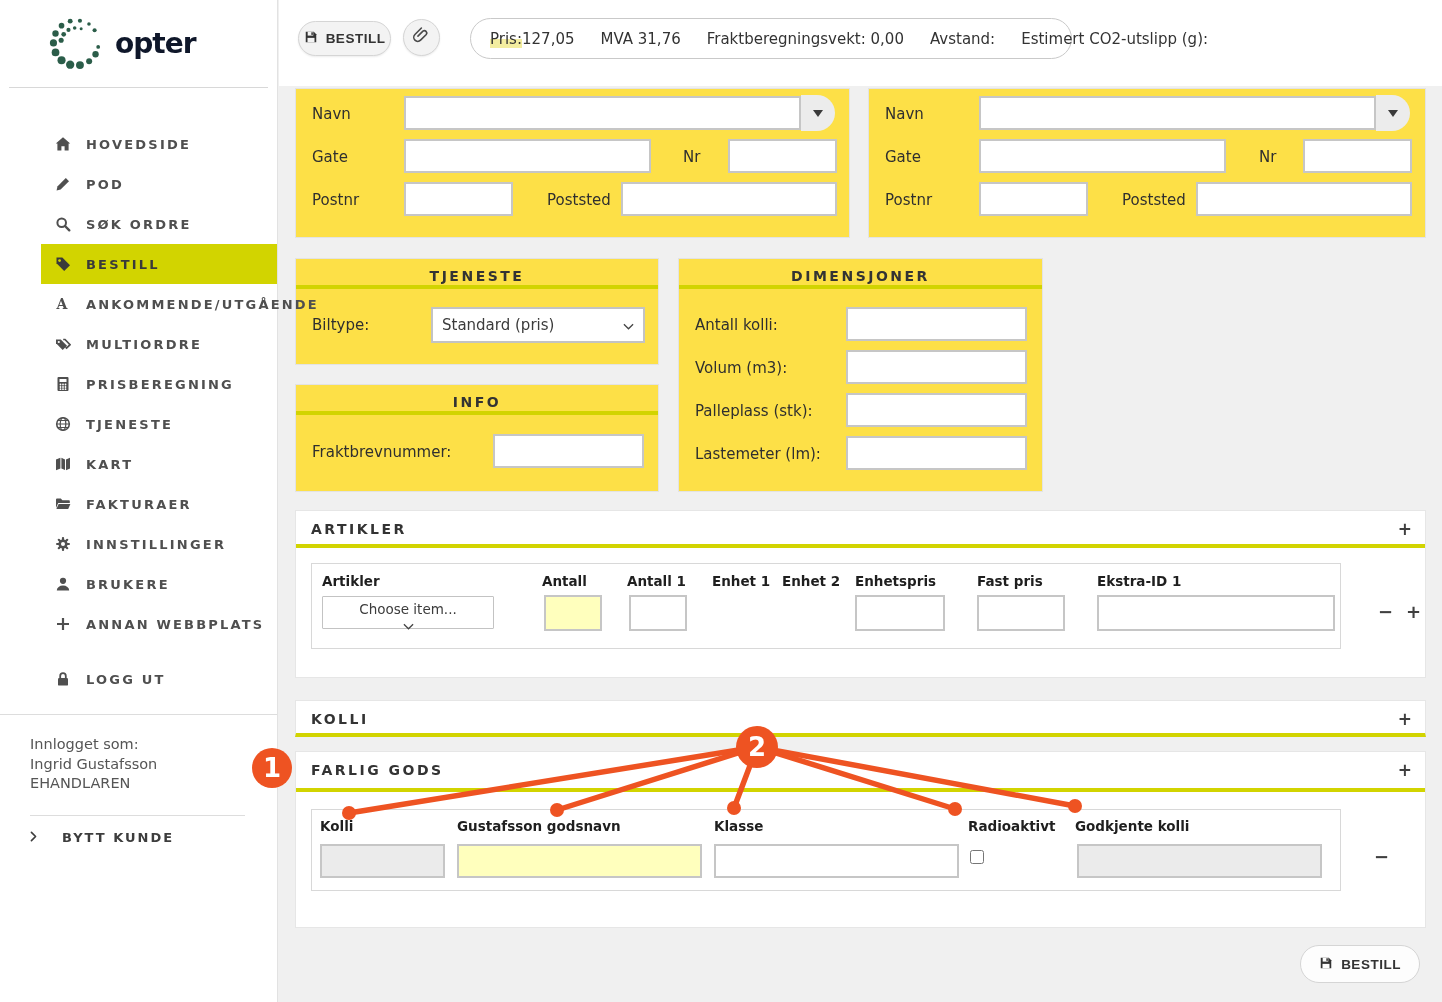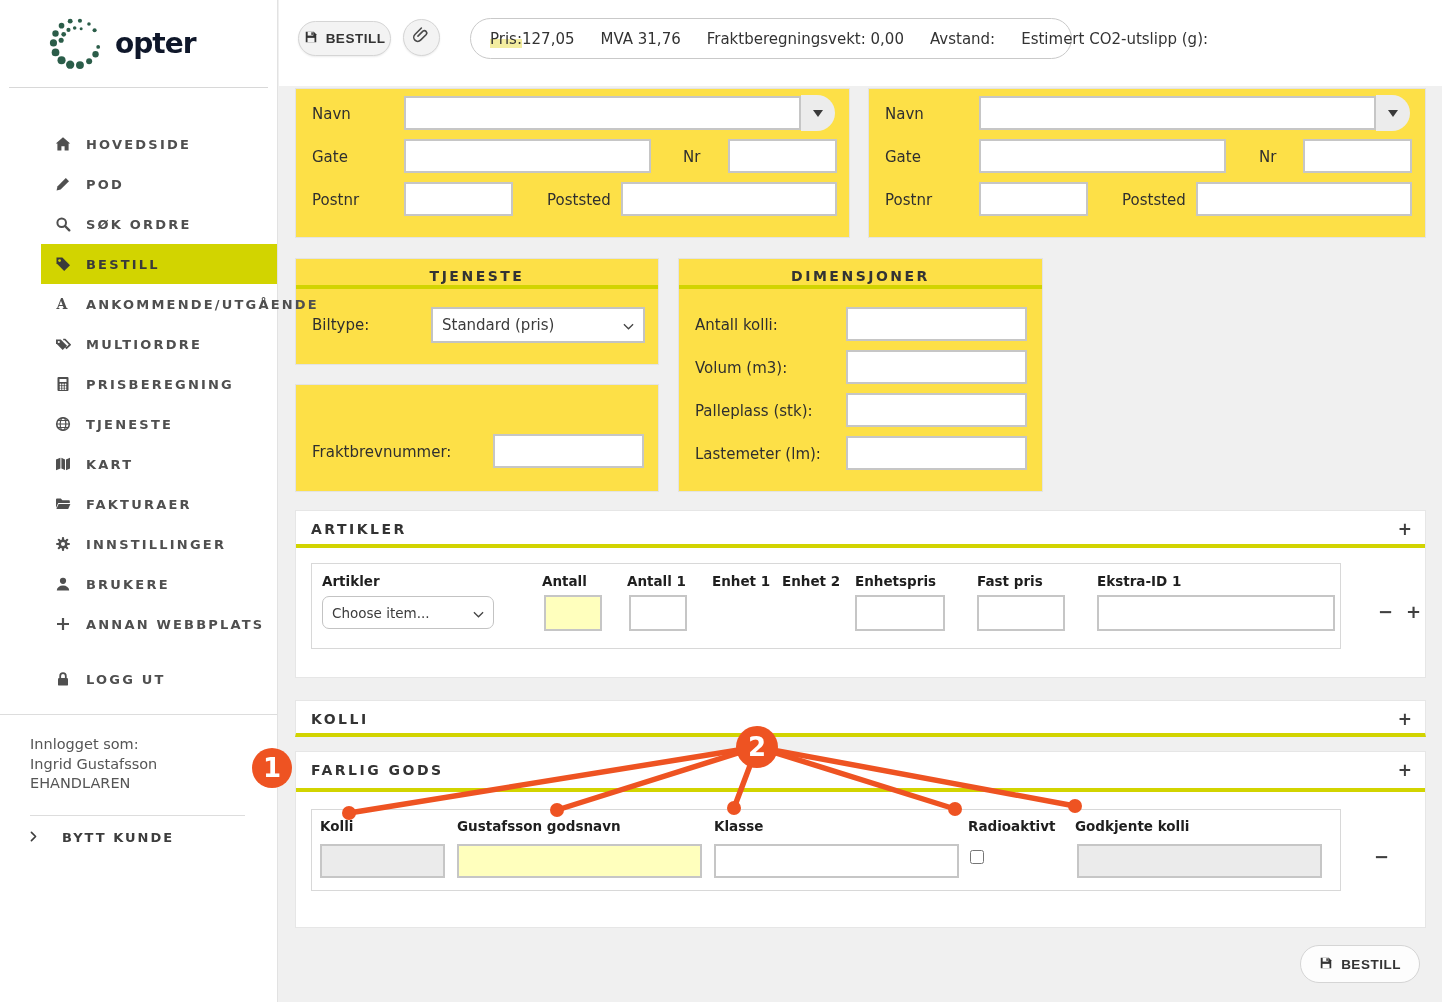--- a/index.html
+++ b/index.html
@@ -307,20 +307,21 @@
     <div class="flabel" style="left:16px; top:57px;">Biltype:</div>
     <div class="select" style="left:135px; top:48px; width:214px; height:36px;">
       <span>Standard (pris)</span>
       <span><svg viewBox="0 0 12 7">
             <path d="M1 1 L6 6 11 1" fill="none" stroke="#444" stroke-width="1.4"></path>
           </svg></span>
     </div>
   </div>
 
   <div class="card" style="left:295px; top:384px; width:364px; height:108px;">
+    <div class="card-head">INFO</div>
     <div class="flabel" style="left:16px; top:58px;">Fraktbrevnummer:</div>
     <input class="inp" style="left: 197px; top: 49px; width: 151px;">
   </div>
 
   <div class="card" style="left:678px; top:258px; width:365px; height:234px;">
     <div class="card-head">DIMENSJONER</div>
     <div class="flabel" style="left:16px; top:57px;">Antall kolli:</div>
     <input class="inp" style="left: 167px; top: 48px; width: 181px;">
     <div class="flabel" style="left:16px; top:100px;">Volum (m3):</div>
     <input class="inp" style="left: 167px; top: 91px; width: 181px;">
@@ -336,21 +337,21 @@
     <div class="sec-rule"></div>
     <div class="rowbox" style="left:15px; top:52px; width:1030px; height:86px;">
       <div class="colhead" style="left:10px; top:9px;">Artikler</div>
       <div class="colhead" style="left:230px; top:9px;">Antall</div>
       <div class="colhead" style="left:315px; top:9px;">Antall 1</div>
       <div class="colhead" style="left:400px; top:9px;">Enhet 1</div>
       <div class="colhead" style="left:470px; top:9px;">Enhet 2</div>
       <div class="colhead" style="left:543px; top:9px;">Enhetspris</div>
       <div class="colhead" style="left:665px; top:9px;">Fast pris</div>
       <div class="colhead" style="left:785px; top:9px;">Ekstra-ID 1</div>
-      <div class="select" style="left:10px; top:32px; width:172px; height:33px; border-radius:7px; border-width:1.5px; font-size:13.5px;">
+      <div class="select" style="left:10px; top:32px; width:172px; height:33px; border-radius:1px; border-width:1.5px; font-size:13.5px;flex-direction:column;">
         <span>Choose item...</span>
         <span><svg viewBox="0 0 12 7" width="10" height="6">
               <path d="M1 1 L6 6 11 1" fill="none" stroke="#444" stroke-width="1.4"></path>
             </svg></span>
       </div>
       <input class="inp yellow" style="left: 232px; top: 31px; width: 58px; height: 36px;">
       <input class="inp" style="left: 317px; top: 31px; width: 58px; height: 36px;">
       <input class="inp" style="left: 543px; top: 31px; width: 90px; height: 36px;">
       <input class="inp" style="left: 665px; top: 31px; width: 88px; height: 36px;">
       <input class="inp" style="left: 785px; top: 31px; width: 238px; height: 36px;">

